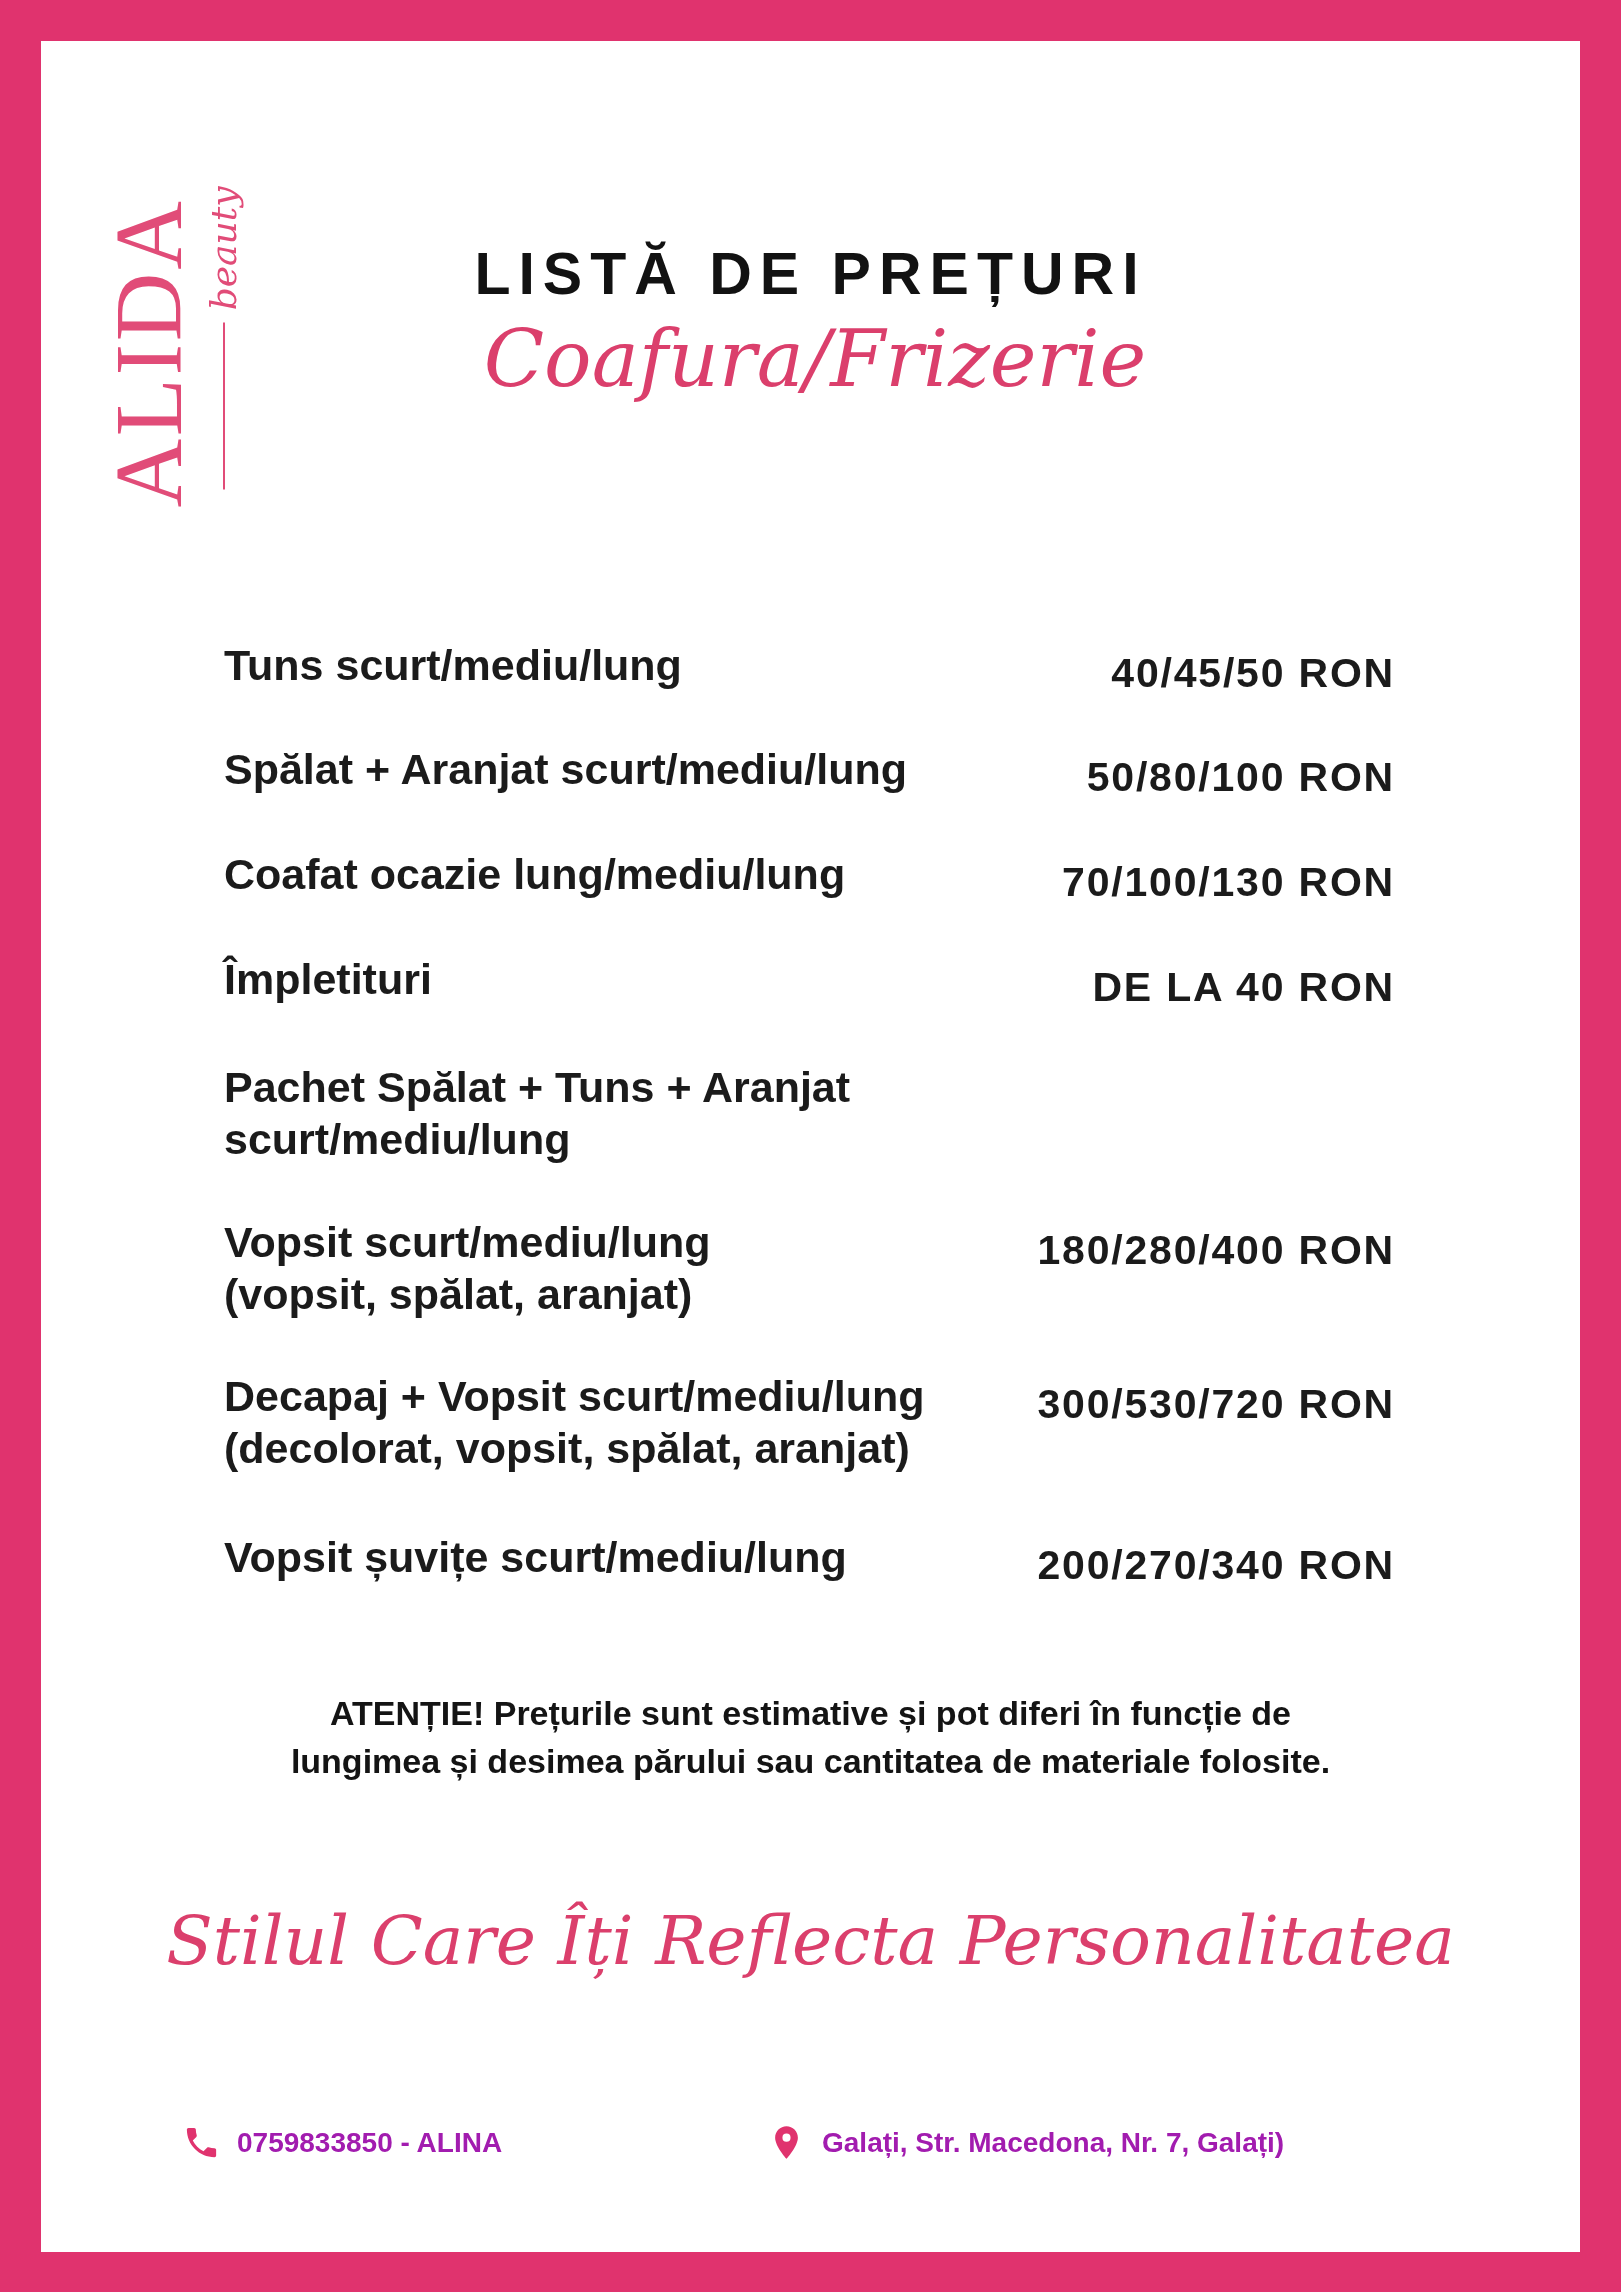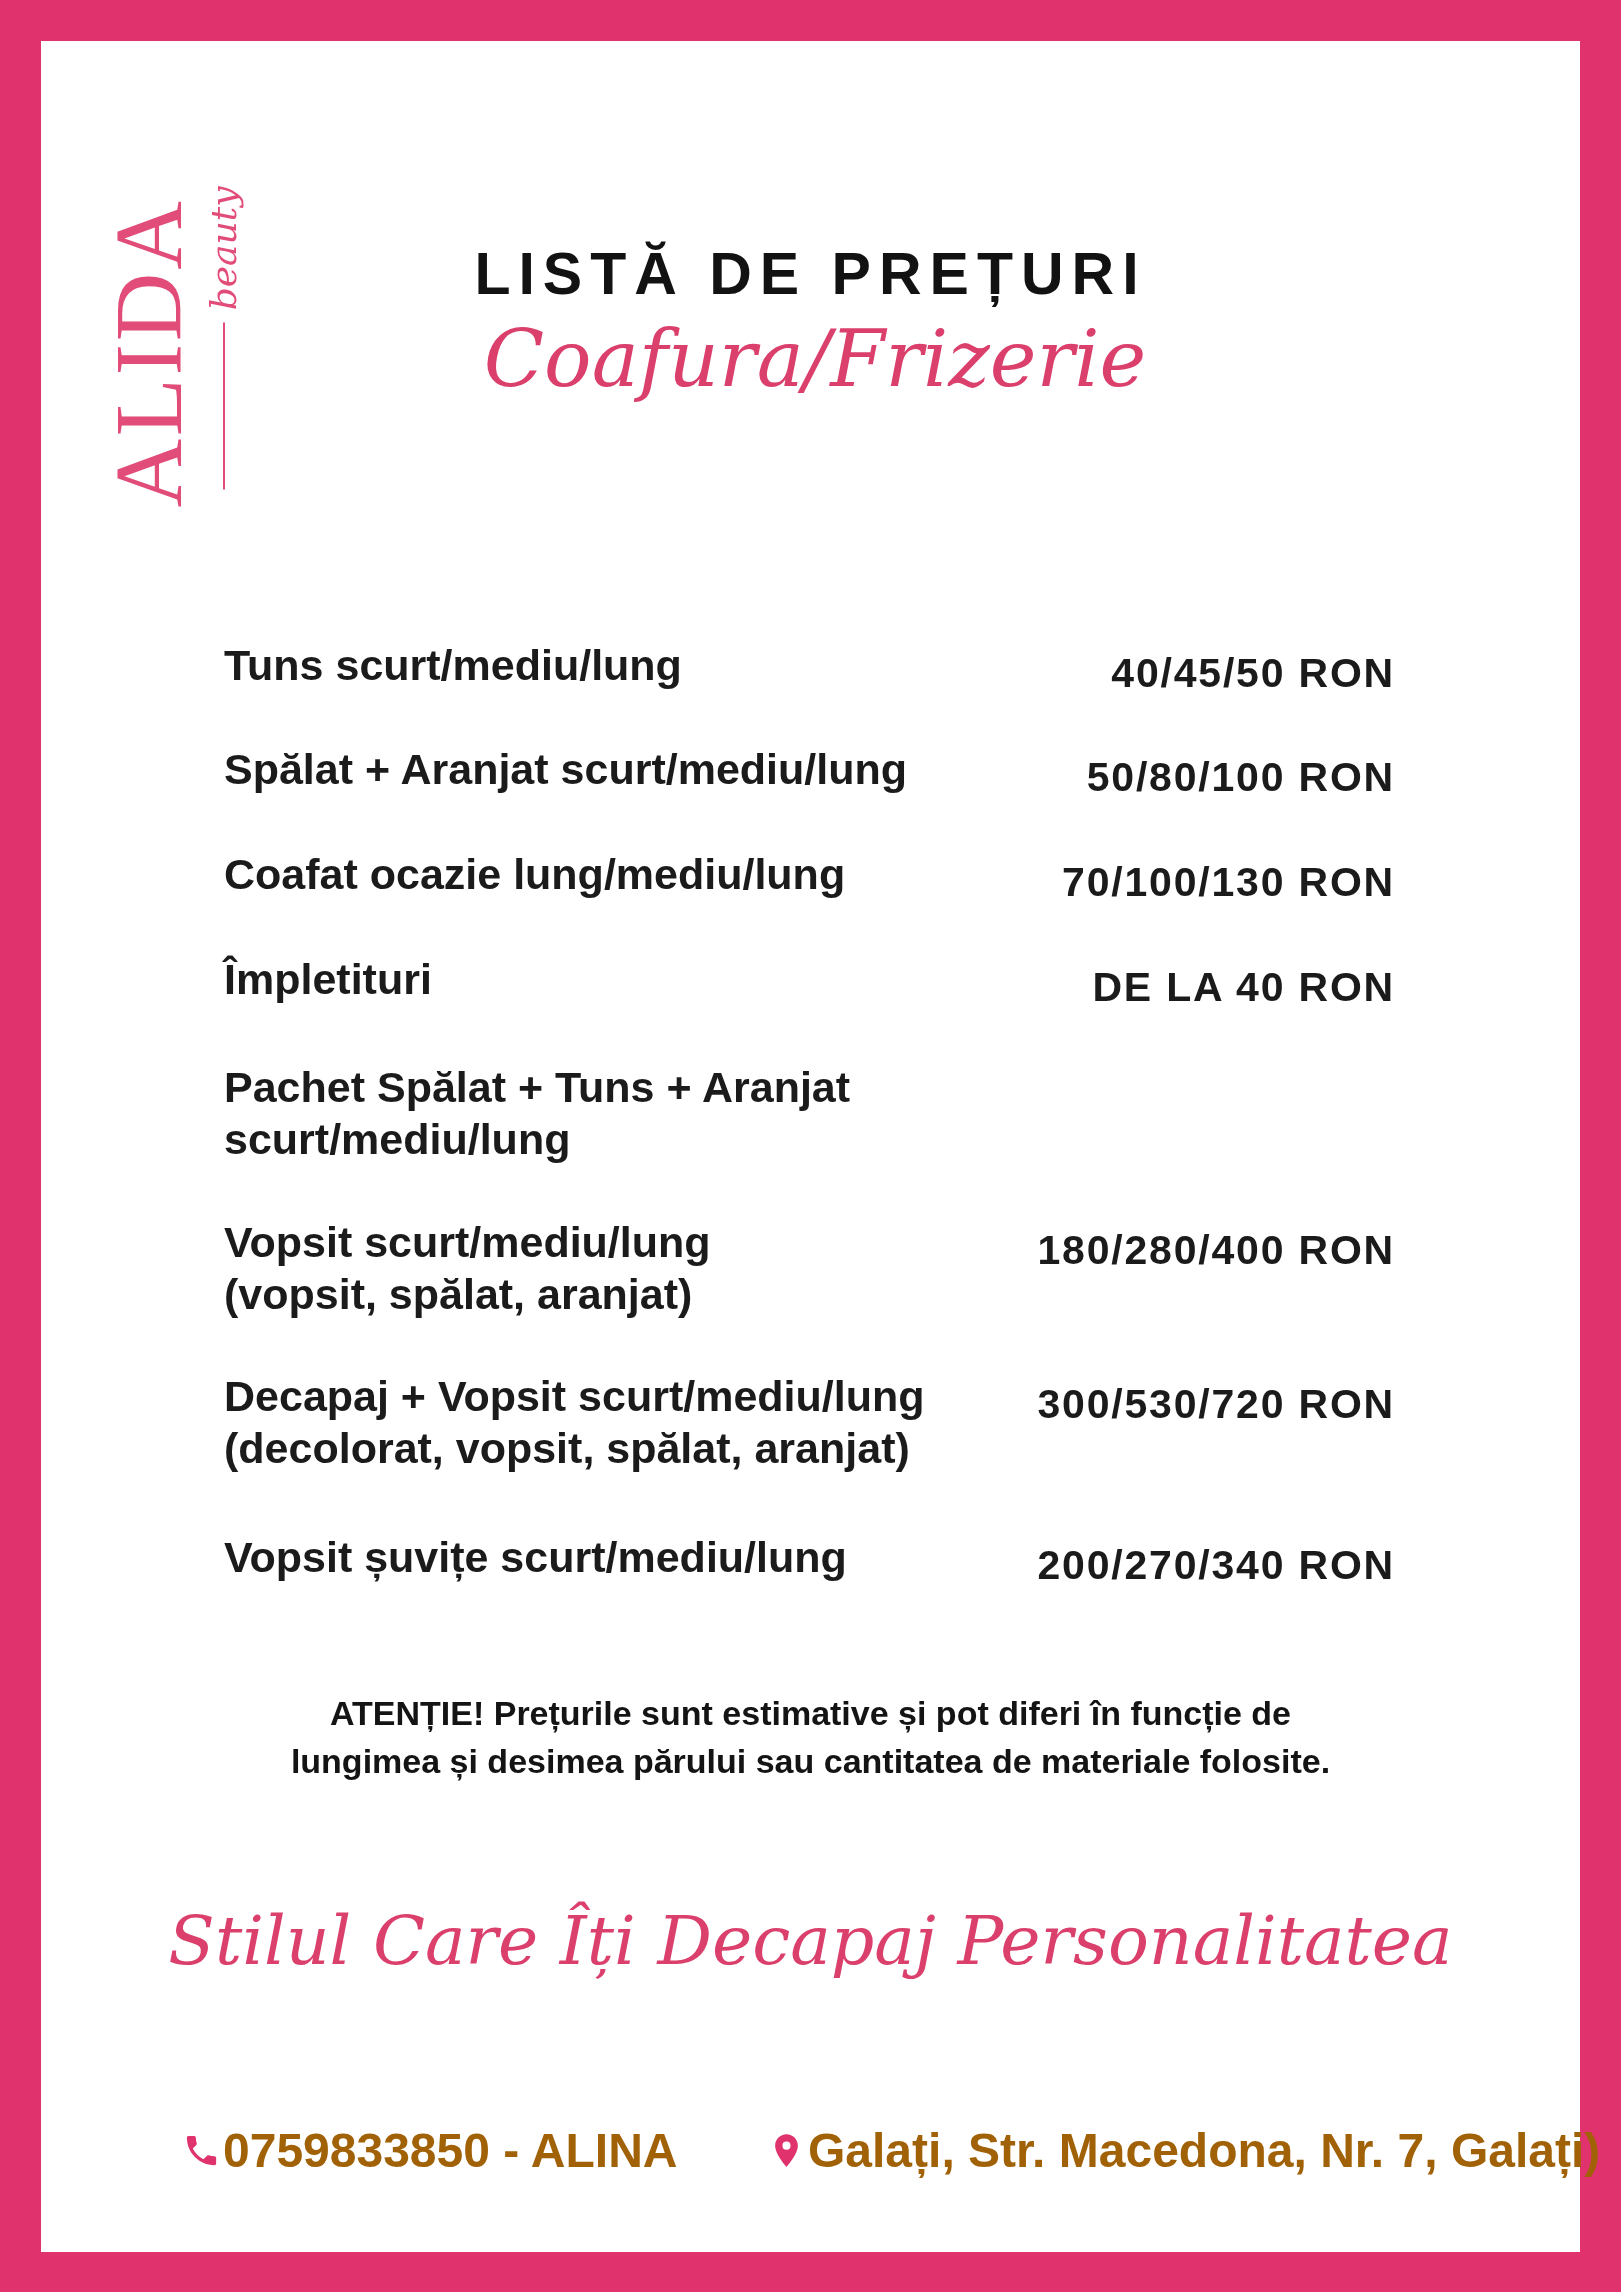--- a/index.html
+++ b/index.html
@@ -97,22 +97,22 @@
     font-family:"DejaVu Serif", serif;
     font-style:italic;
     font-size:68px;line-height:1.3;
     color:#db3f6c;
     white-space:nowrap;
   }
 
   
   .contact-item{
     position:absolute;top:2123px;
-    display:flex;align-items:center;gap:2px;
-    font-size:48px;font-weight:600;color:#a16207;
+    display:flex;align-items:center;gap:16px;
+    font-size:28px;font-weight:600;color:#a21caf;
     white-space:nowrap;
   }
   .contact-phone{left:182px;}
   .contact-address{left:767px;justify-content:flex-end;}
   .cicon{width:39px;height:39px;flex:0 0 auto;}
   .cicon svg{display:block;width:39px;height:39px;fill:#e0336e;}
 </style>
 </head>
 <body>
 
@@ -163,21 +163,21 @@
     <div class="prc">300/530/720 RON</div>
   </div>
   <div class="row" style="top:1531px">
     <div class="svc">Vopsit șuvițe scurt/mediu/lung</div>
     <div class="prc">200/270/340 RON</div>
   </div>
 
   <div class="notice">ATENȚIE! Prețurile sunt estimative și pot diferi în funcție de
 lungimea și desimea părului sau cantitatea de materiale folosite.</div>
 
-  <div class="tagline">Stilul Care Îți Decapaj Personalitatea</div>
+  <div class="tagline">Stilul Care Îți Reflecta Personalitatea</div>
 
   <div class="contact-item contact-phone">
     <span class="cicon">
       <svg viewBox="0 0 24 24" aria-hidden="true">
         <path d="M6.62 10.79c1.44 2.83 3.76 5.14 6.59 6.59l2.2-2.21c.27-.27.67-.36 1.02-.24 1.12.37 2.33.57 3.57.57.55 0 1 .45 1 1V20c0 .55-.45 1-1 1-9.39 0-17-7.61-17-17 0-.55.45-1 1-1h3.5c.55 0 1 .45 1 1 0 1.25.2 2.45.57 3.57.11.35.03.74-.25 1.02l-2.2 2.2z"></path>
       </svg>
     </span>
     <span>0759833850 - ALINA</span>
   </div>
 

